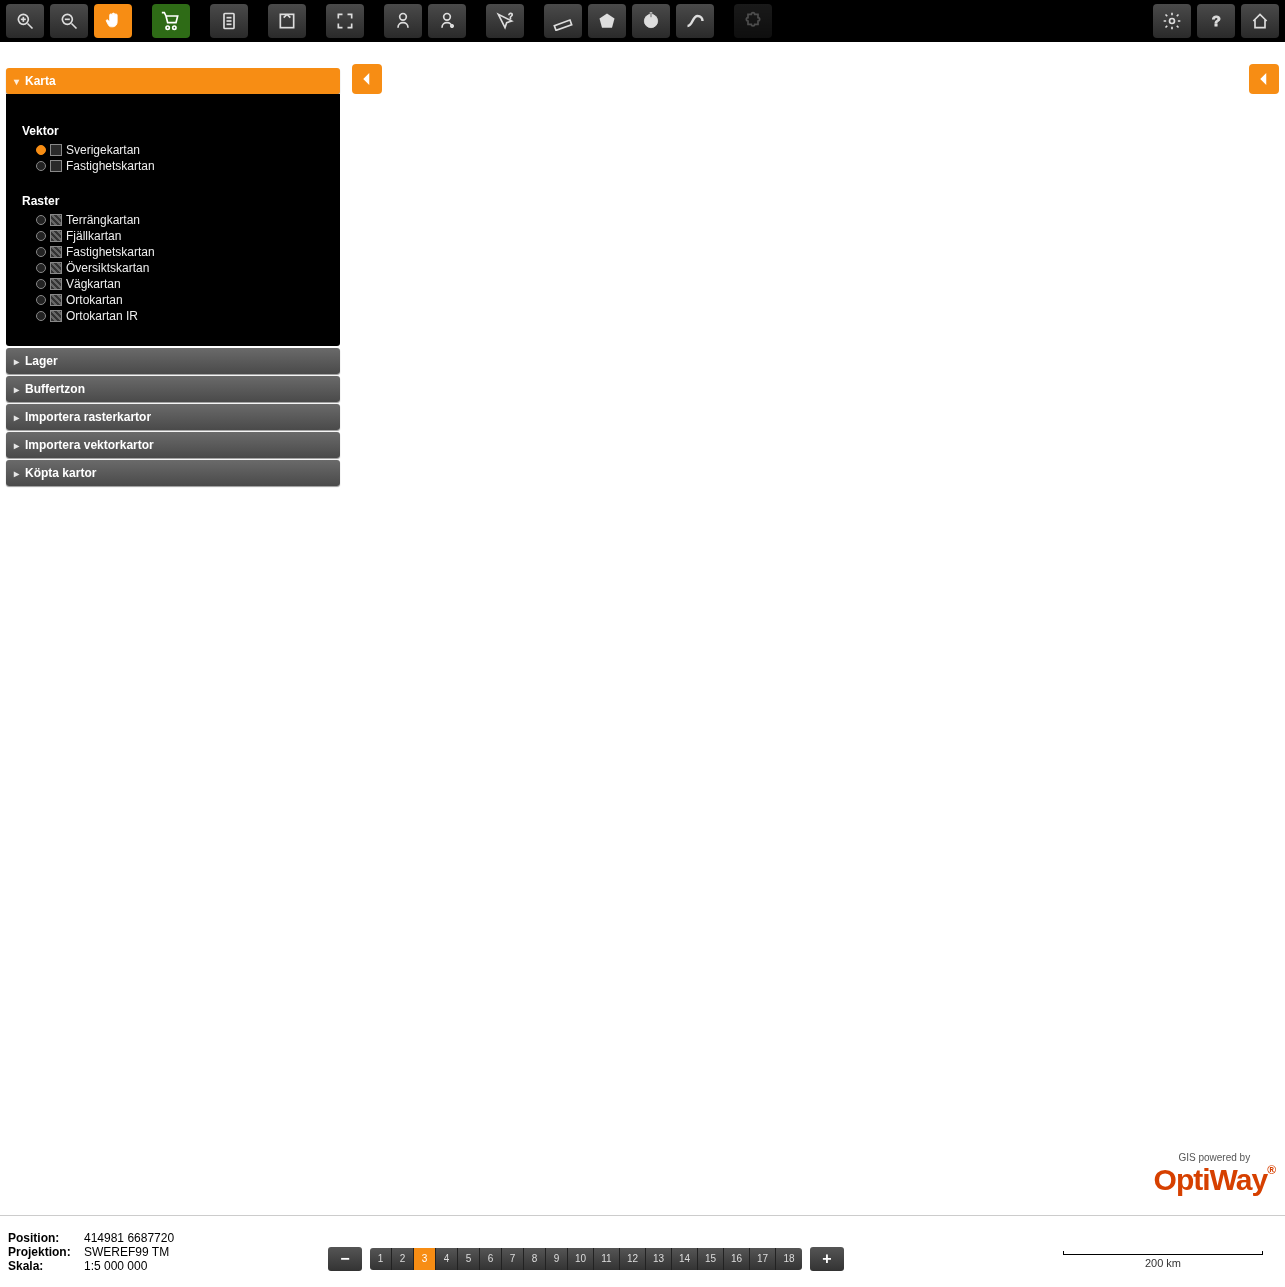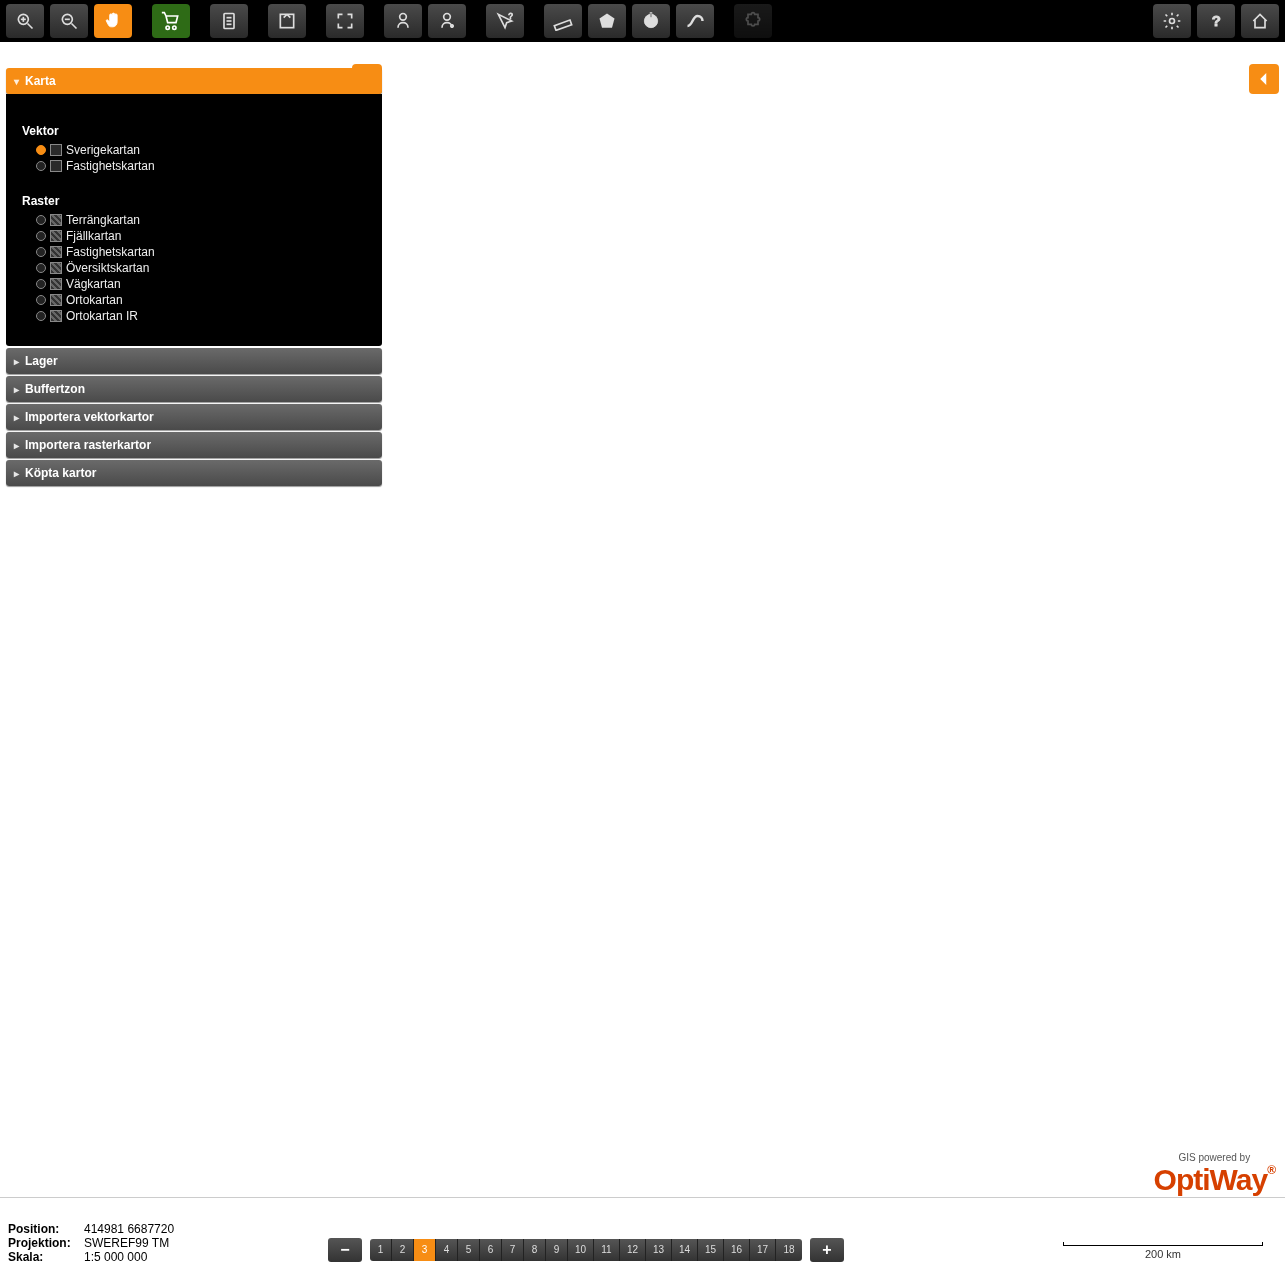--- a/index.html
+++ b/index.html
@@ -12,21 +12,21 @@
   .tbtn.green { background: #2e6b16; color: #fff; }
   .tbtn svg { width: 20px; height: 20px; fill: #ddd; stroke: #ddd; }
   .tbtn.active svg, .tbtn.green svg { fill: #fff; stroke: #fff; }
   .tbar-gap8 { width: 8px; }
   .tbar-spacer { flex: 1; }
 
   
   .main { position: absolute; top: 42px; left: 0; right: 0; bottom: 70px; background: #fff; }
 
   
-  .sidepanel { position: absolute; top: 24px; left: 6px; width: 376px; }
+  .sidepanel { position: absolute; top: 24px; left: 6px; width: 334px; }
   .accordion-header { background: linear-gradient(#6a6a6a,#4a4a4a); color: #fff; font-weight: bold; padding: 6px 8px; border-radius: 3px; margin-top: 2px; cursor: pointer; display:flex; align-items:center; gap:6px; position: relative; box-shadow: 0 1px 1px rgba(0,0,0,.4);}
   .accordion-header::before { content:"▸"; font-size: 10px; opacity:.85;}
   .accordion-header.open { background: #f78d14; color:#fff;}
   .accordion-header.open::before { content:"▾"; }
   .panel-body { background:#000; color:#eee; padding: 10px 8px 12px 8px; border-radius:0 0 3px 3px;}
   .grp { margin: 20px 0 10px 8px;}
   .grp-title { font-weight:bold; color:#fff; margin:6px 0 4px 0;}
   .layer { display:flex; align-items:center; gap:4px; padding:1px 0 1px 14px; color:#eee; cursor:pointer;}
   .dot { width:10px; height:10px; border-radius:50%; border:1px solid #888; background:#222; display:inline-block;}
   .dot.on { background:#f78d14; border-color:#f78d14;}
@@ -43,21 +43,21 @@
   .mapwrap { position:absolute; top:0; left:0; right:0; bottom:0; z-index:-1;}
   .mapwrap svg{ position:absolute; left:460px; top:78px; }
 
   
   .credits { position:absolute; right:10px; bottom:20px; text-align:center; }
   .credits .small { font-size:10px; color:#555;}
   .credits .logo { font-family:'Trebuchet MS','Segoe UI',sans-serif; font-size:30px; font-weight:bold; color:#d64000; letter-spacing:-1px;}
   .credits .logo sup{font-size:12px; vertical-align: top;}
 
   
-  .bottom { position:absolute; left:0; right:0; bottom:0; height:90px; border-top:1px solid #ccc; padding:6px 8px; display:flex; align-items:center; gap:10px;}
+  .bottom { position:absolute; left:0; right:0; bottom:0; height:72px; border-top:1px solid #ccc; padding:6px 8px; display:flex; align-items:center; gap:10px;}
   .info { font-size:12px; color:#000; flex:0 0 260px;}
   .info .row{display:flex; gap:4px;}
   .info b{font-weight:bold; width:72px; display:inline-block;}
   .zoombar { display:flex; align-items:center; gap:8px; margin-left:50px; margin-top:14px;}
   .zb-btn { width:34px; height:24px; background:linear-gradient(#555,#333); border-radius:3px; color:#fff; display:flex; align-items:center; justify-content:center; cursor:pointer; font-size:16px; font-weight:bold;}
   .zsteps{display:flex;}
   .zstep{ width:22px; height:22px; background:linear-gradient(#555,#333); color:#ddd; font-size:10px; display:flex; align-items:center; justify-content:center; border-right:1px solid #222; cursor:pointer;}
   .zstep.wide{ width:26px;}
   .zstep:first-child{border-radius:3px 0 0 3px;}
   .zstep:last-child{border-right:0;border-radius:0 3px 3px 0;}
@@ -309,24 +309,24 @@
           </div>
       </div>
     </div>
     <div class="accordion-header">
         <span>Lager</span>
       </div>
     <div class="accordion-header">
         <span>Buffertzon</span>
       </div>
     <div class="accordion-header">
+        <span>Importera rasterkartor</span>
+      </div>
+    <div class="accordion-header">
         <span>Importera vektorkartor</span>
-      </div>
-    <div class="accordion-header">
-        <span>Importera rasterkartor</span>
       </div>
     <div class="accordion-header">
         <span>Köpta kartor</span>
       </div>
   </div>
 
   <div class="credits">
     <div class="small">GIS powered by</div>
     <div class="logo"><span>OptiWay</span><sup>®</sup></div>
   </div>

